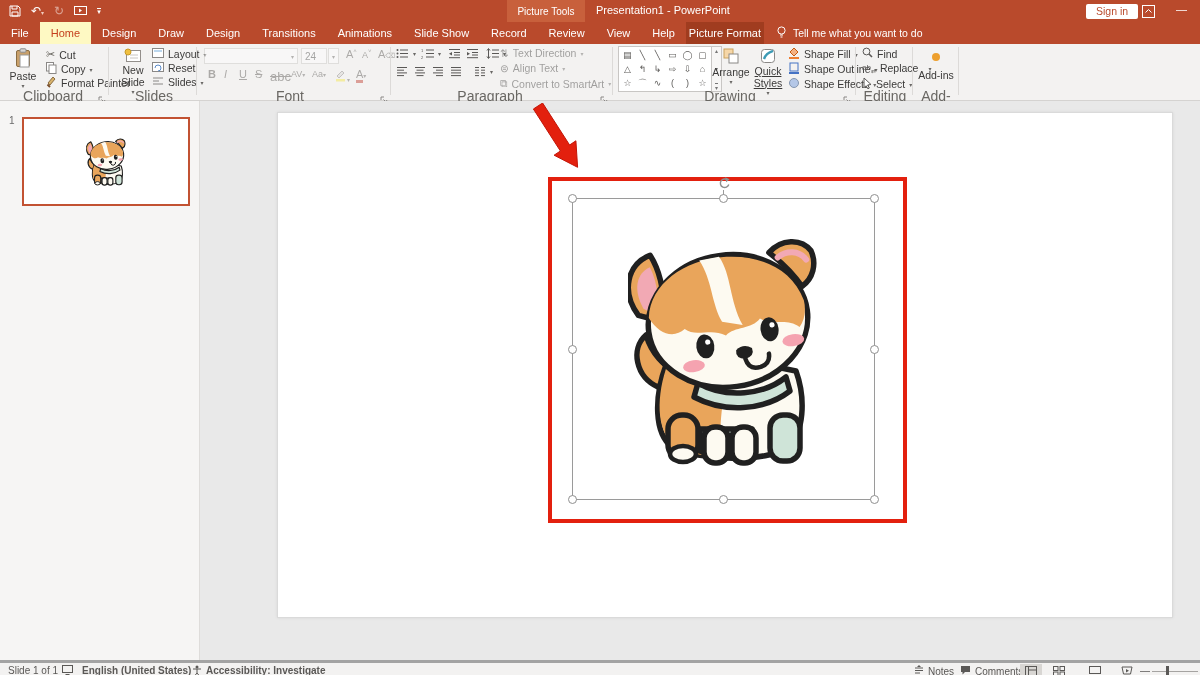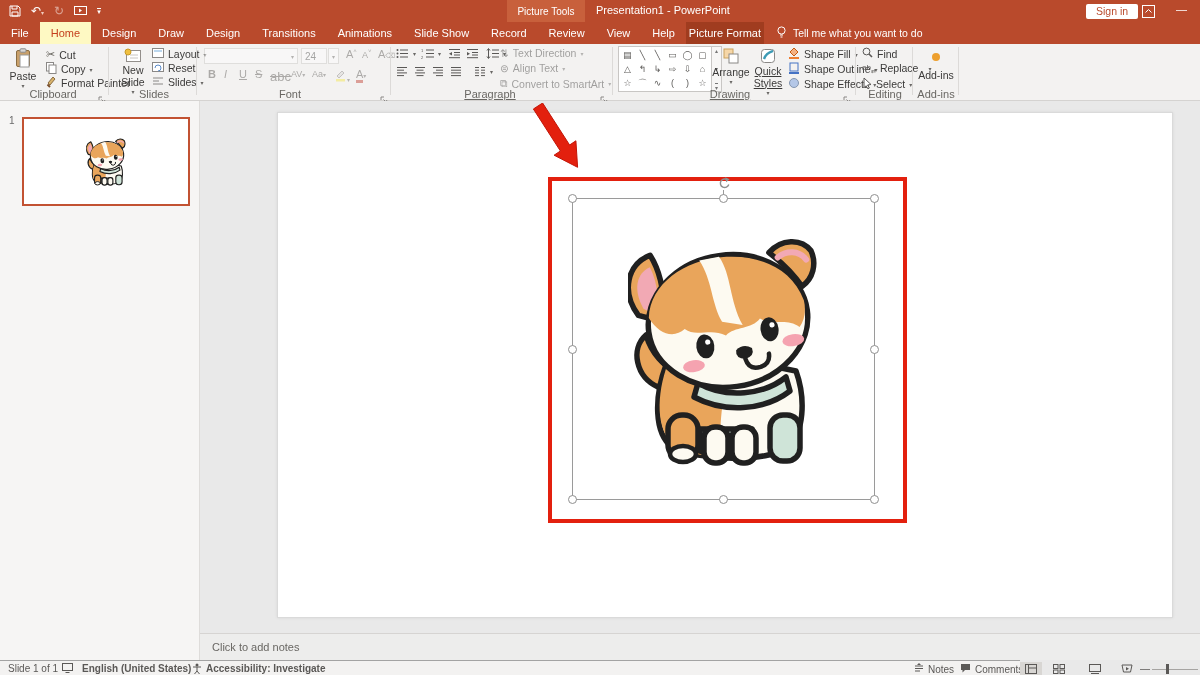--- a/index.html
+++ b/index.html
@@ -14,21 +14,21 @@
   .ctx-tools{position:absolute;left:507px;top:0;width:78px;height:22px;background:#c8603c;color:#fff;font-size:10px;display:flex;align-items:center;justify-content:center;}
   .signin{position:absolute;left:1086px;top:4px;background:#fff;color:#b94a2c;font-size:10.5px;padding:1px 10px 2px;border-radius:2px;}
   
   .tabrow{left:0;top:22px;width:1200px;height:22px;background:#b94a2c;display:flex;align-items:stretch;color:#fff;font-size:11px;}
   .tab{display:flex;align-items:center;padding:0 11px;cursor:default;}
   .tab.active{background:#fef9c3;color:#c43e1c;}
   .tab.ctx{background:#a03c1f;width:78px;justify-content:center;padding:0;}
   .tellme{display:flex;align-items:center;gap:6px;padding-left:12px;font-size:10.5px;}
   
   .ribbon{left:0;top:44px;width:1200px;height:57px;background:#f3f2f1;border-bottom:1px solid #d5d3d1;}
-  .glabel{position:absolute;font-size:11px;color:#696763;text-align:center;}
+  .glabel{position:absolute;font-size:14px;color:#696763;text-align:center;}
   .vdiv{position:absolute;top:3px;height:48px;width:1px;background:#dcdad8;}
   .rsm{position:absolute;display:flex;align-items:center;gap:4px;font-size:10.5px;color:#3b3a39;white-space:nowrap;}
   .rbig{position:absolute;display:flex;flex-direction:column;align-items:center;font-size:10.5px;color:#3b3a39;text-align:center;}
   .dd{font-size:6px;color:#6a6866;}
   .dis{opacity:.45;}
   .combo{background:#fff;border:1px solid #c8c6c4;height:16px;display:flex;align-items:center;justify-content:space-between;padding:0 3px;font-size:10px;color:#444;}
   .fbtn{font-size:11px;color:#55534f;}
   .gal{background:#fff;border:1px solid #c8c6c4;display:grid;grid-template-columns:repeat(6,15px);grid-auto-rows:14px;align-items:center;justify-items:center;font-size:9px;color:#5a5856;padding:1px;}
   .galsc{display:flex;flex-direction:column;align-items:center;justify-content:space-between;font-size:6px;color:#777;background:#f7f6f5;border:1px solid #c8c6c4;border-left:none;}
   
@@ -37,21 +37,21 @@
   .thumb{position:absolute;left:22px;top:16px;width:168px;height:89px;background:#fff;border:2px solid #c25232;display:flex;align-items:center;justify-content:center;}
   .editor{left:200px;top:101px;width:1000px;height:532px;background:#e9e9e9;}
   .slide{left:277px;top:112px;width:896px;height:506px;background:#fff;border:1px solid #dadada;box-shadow:0 0 3px rgba(0,0,0,.08);}
   .notespane{left:200px;top:633px;width:1000px;height:27px;background:#ededec;border-top:1px solid #d6d4d2;display:flex;align-items:center;padding-left:12px;font-size:11px;color:#696763;}
   
   .redrect{left:548px;top:177px;width:359px;height:346px;border:4px solid #e3200e;}
   .selrect{left:572px;top:198px;width:303px;height:302px;border:1px solid #9a9a9a;}
   .hd{position:absolute;width:9px;height:9px;border-radius:50%;background:#fff;border:1.4px solid #8f8f8f;}
   .rotline{left:723px;top:190px;width:1px;height:9px;background:#9a9a9a;}
   
-  .statusbar{left:0;top:660px;width:1020px;height:15px;background:#f3f2f1;border-top:1px solid #a3a3a3;font-size:10px;color:#5a5856;}
+  .statusbar{left:0;top:660px;width:1200px;height:15px;background:#f3f2f1;border-top:3px solid #a3a3a3;font-size:10px;color:#5a5856;}
   .sb{position:absolute;top:2px;display:flex;align-items:center;gap:4px;white-space:nowrap;}
   .viewbtn{display:flex;align-items:center;justify-content:center;width:22px;height:13px;}
   .viewbtn.sel{background:#d8d6d3;}
   .zoomtrack{position:absolute;top:8px;left:1152px;width:46px;height:1px;background:#a6a4a2;}
   .zoomthumb{position:absolute;top:3px;left:1166px;width:3px;height:10px;background:#5a5856;}
   .launch{position:absolute;}
 </style>
 </head>
 <body>
 
@@ -463,23 +463,20 @@
   <div class="hd" style="left:870px;top:495px;"></div>
 
   <svg class="ab" style="left:628px;top:237px;" viewBox="0 0 190 230" width="190" height="230">
       <use href="#dog"></use>
     </svg>
 
   <svg class="ab" style="left:533px;top:103px;" width="52" height="72" viewBox="0 0 52 72">
     <path d="M0.4,6 L9.6,0 L36.6,42 L42.9,37.8 L44.6,64.3 L21.1,52.2 L27.4,48 Z" fill="#e3200e" stroke="#c21507" stroke-width="1"></path>
   </svg>
 
-  <div class="ab notespane">
-    <span>Click to add notes</span>
-  </div>
 
   <div class="ab statusbar">
     <div class="sb" style="left:8px;">Slide 1 of 1</div>
     <span class="sb" style="left:62px;">
         <svg width="11" height="10" viewBox="0 0 11 10">
           <rect x="0.5" y="0.5" width="10" height="7" fill="none" stroke="#5a5856"></rect>
           <path d="M3.5,9.5 h4" stroke="#5a5856"></path>
         </svg>
       </span>
     <div class="sb" style="left:82px;font-weight:bold;">English (United States)</div>

